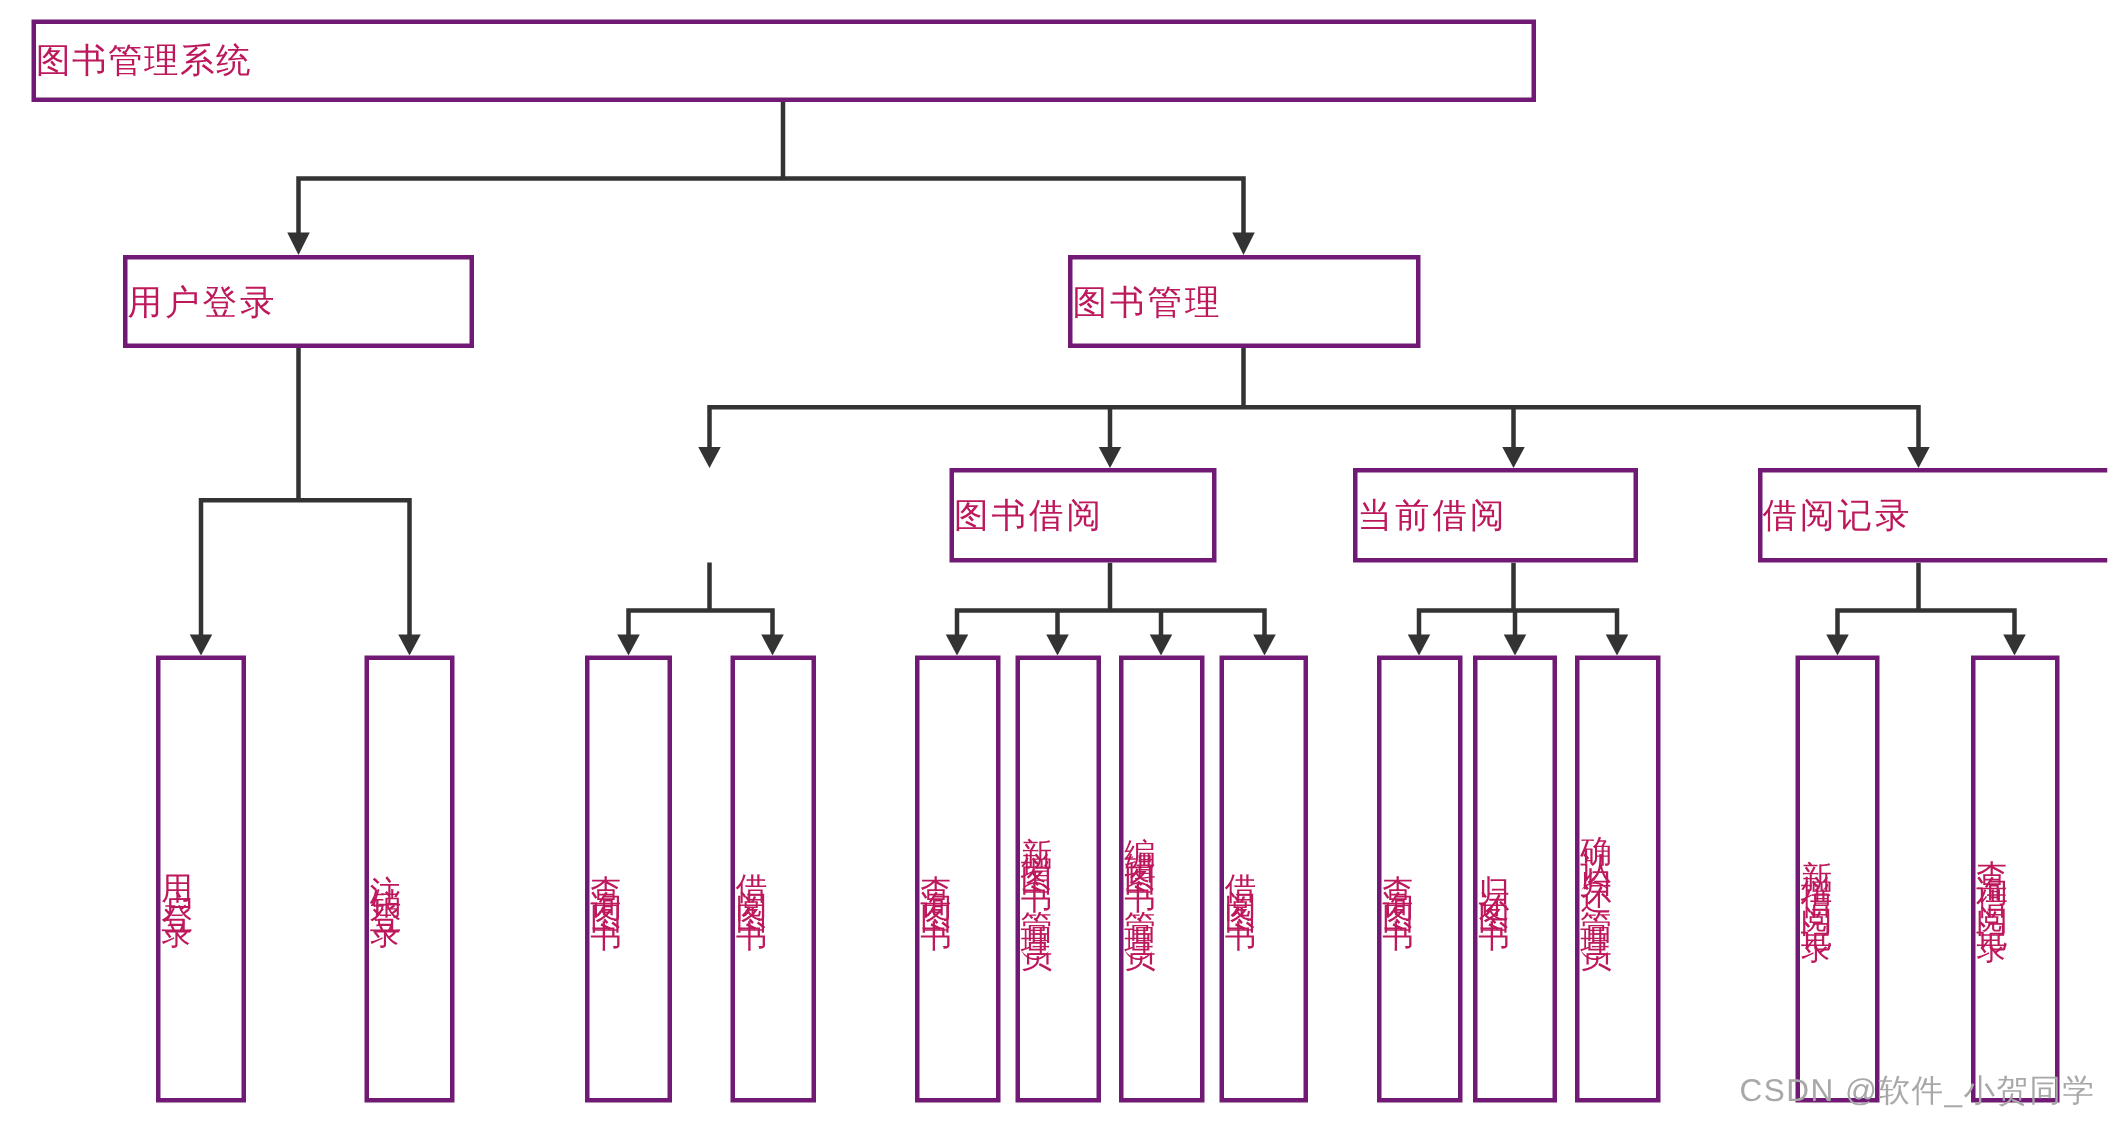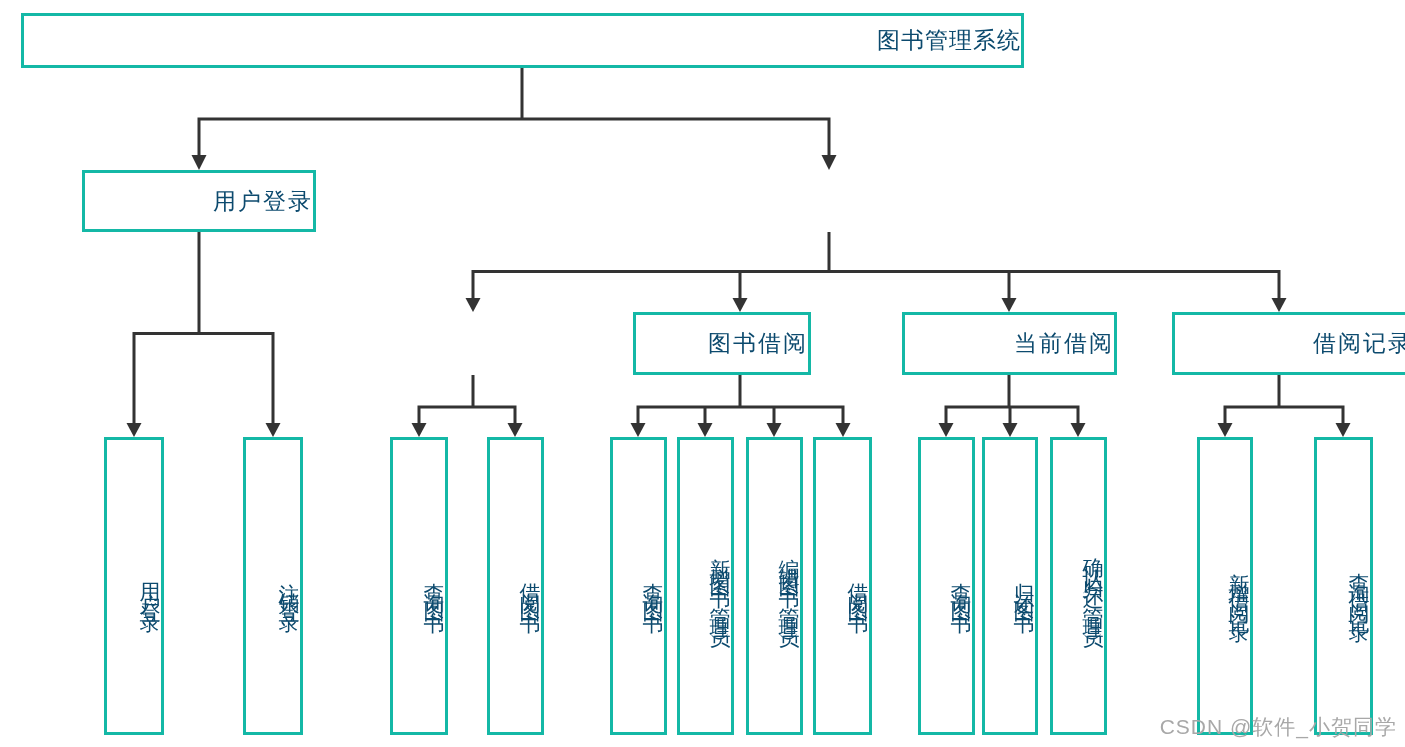--- a/index.html
+++ b/index.html
@@ -5,22 +5,22 @@
   html,body { margin:0; padding:0; background:#ffffff; }
   .canvas {
     position:relative; width:1405px; height:747px; background:#ffffff;
     overflow:hidden; font-family:"Liberation Sans", sans-serif;
   }
   .wires { position:absolute; left:0; top:0; z-index:1; }
   .wires path { stroke:#333333; stroke-width:3; fill:none; }
   .wires polygon { fill:#333333; stroke:none; }
   .node {
     position:absolute; box-sizing:border-box; background:#ffffff;
-    border:3px solid #14b8a6; color:#0c4a6e; z-index:2;
-    display:flex; align-items:center; justify-content:flex-end; text-align:center;
+    border:3px solid #701a75; color:#be185d; z-index:2;
+    display:flex; align-items:center; justify-content:flex-start; text-align:center;
   }
   .hlabel { font-size:23px; letter-spacing:2px; white-space:nowrap; }
   .root .hlabel { font-size:23px; letter-spacing:1px; }
   .vtext {
     writing-mode:vertical-rl; text-orientation:mixed;
     font-size:21px; letter-spacing:10px; line-height:1; white-space:nowrap;
   }
   .watermark {
     position:absolute; right:8px; bottom:6px; z-index:10;
     font-size:21px; letter-spacing:1px; color:#a8a8a8; white-space:nowrap;text-align:center;
@@ -81,25 +81,28 @@
     </g>
   </svg>
 
   <div class="node root" style="left:21px;top:13px;width:1003px;height:55px">
     <span class="hlabel">图书管理系统</span>
   </div>
 
   <div class="node" style="left:82px;top:170px;width:234px;height:62px">
     <span class="hlabel">用户登录</span>
   </div>
+  <div class="node" style="left:712px;top:170px;width:235px;height:62px">
+    <span class="hlabel">图书管理</span>
+  </div>
 
   <div class="node" style="left:633px;top:312px;width:178px;height:63px">
     <span class="hlabel">图书借阅</span>
   </div>
-  <div class="node" style="left:902px;top:312px;width:215px;height:63px">
+  <div class="node" style="left:902px;top:312px;width:190px;height:63px">
     <span class="hlabel">当前借阅</span>
   </div>
   <div class="node" style="left:1172px;top:312px;width:244px;height:63px">
     <span class="hlabel">借阅记录</span>
   </div>
 
   <div class="node" style="left:104px;top:437px;width:60px;height:298px">
     <span class="vtext">用户登录</span>
   </div>
   <div class="node" style="left:243px;top:437px;width:60px;height:298px">

